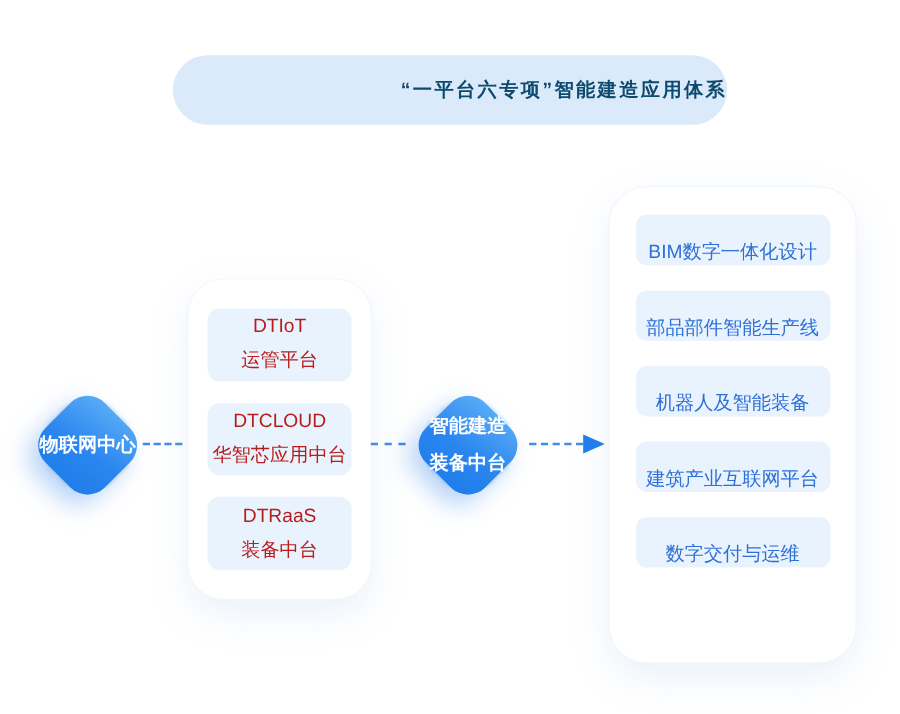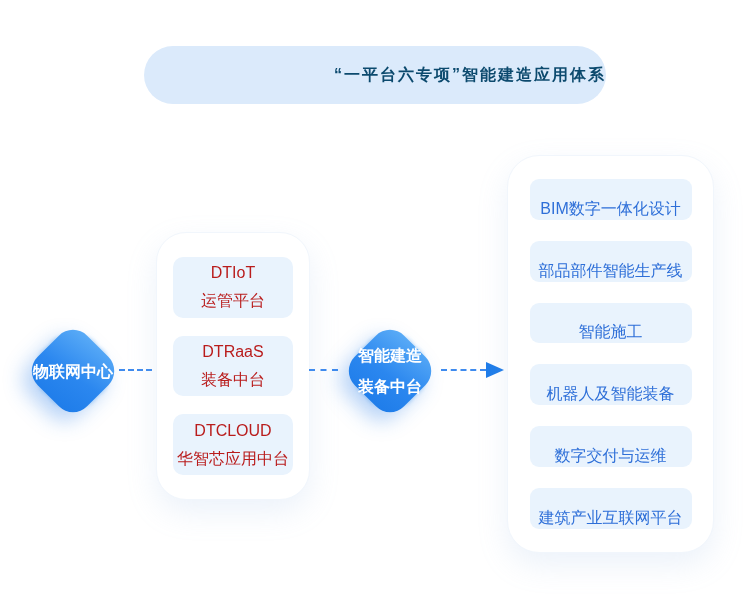--- a/index.html
+++ b/index.html
@@ -94,26 +94,26 @@
   </div>
 
   <div class="connector c1"></div>
 
   <div class="card card-middle">
     <div class="mini-box">
       <span>DTIoT</span>
       <span>运管平台</span>
     </div>
     <div class="mini-box">
+      <span>DTCLOUD</span>
+      <span>华智芯应用中台</span>
+    </div>
+    <div class="mini-box">
       <span>DTRaaS</span>
       <span>装备中台</span>
-    </div>
-    <div class="mini-box">
-      <span>DTCLOUD</span>
-      <span>华智芯应用中台</span>
     </div>
   </div>
 
   <div class="connector c2"></div>
 
   <div class="node node-platform">
     <span class="echo e1"></span>
     <span class="echo e2"></span>
     <span class="shape"></span>
     <span class="node-label">
@@ -126,26 +126,23 @@
   <div class="arrowhead"></div>
 
   <div class="card card-right">
     <div class="app-box">
       <span>BIM数字一体化设计</span>
     </div>
     <div class="app-box">
       <span>部品部件智能生产线</span>
     </div>
     <div class="app-box">
-      <span>智能施工</span>
-    </div>
-    <div class="app-box">
       <span>机器人及智能装备</span>
     </div>
     <div class="app-box">
-      <span>数字交付与运维</span>
+      <span>建筑产业互联网平台</span>
     </div>
     <div class="app-box">
-      <span>建筑产业互联网平台</span>
+      <span>数字交付与运维</span>
     </div>
   </div>
 
 </div>
 
 </body></html>

